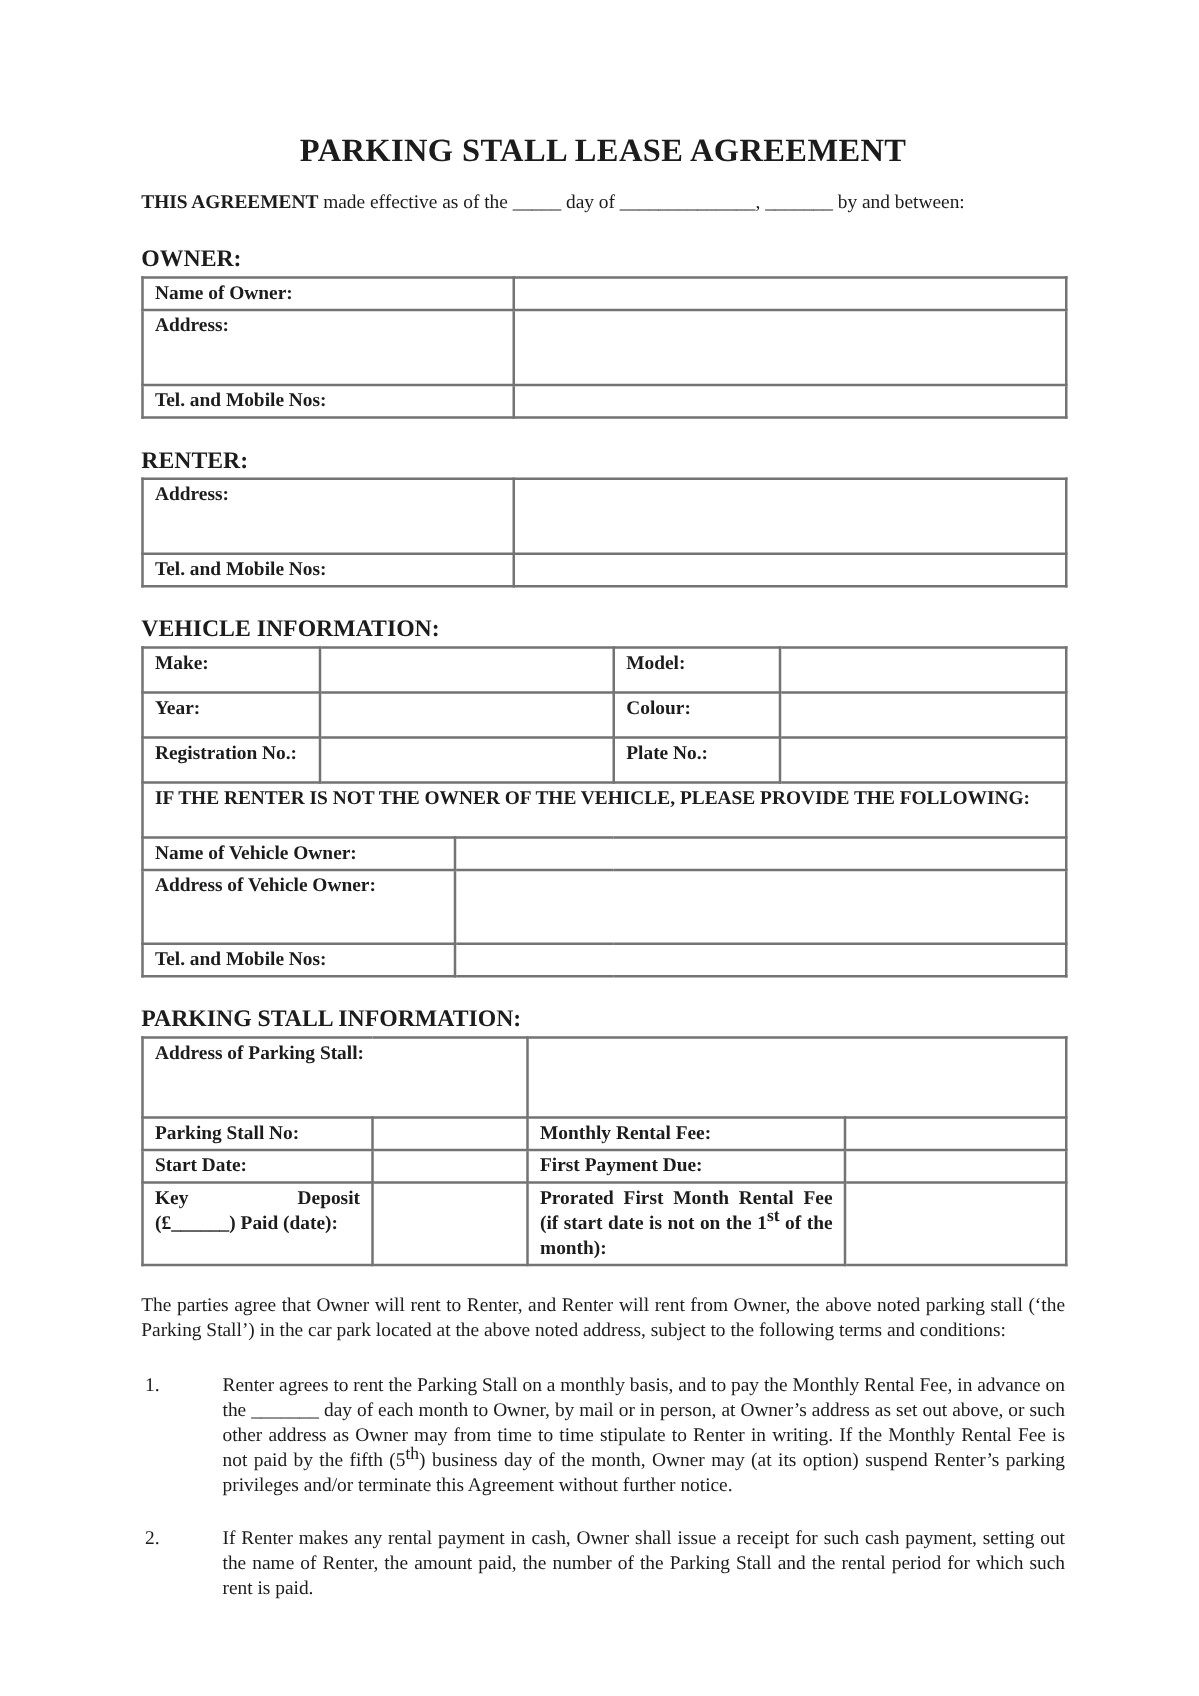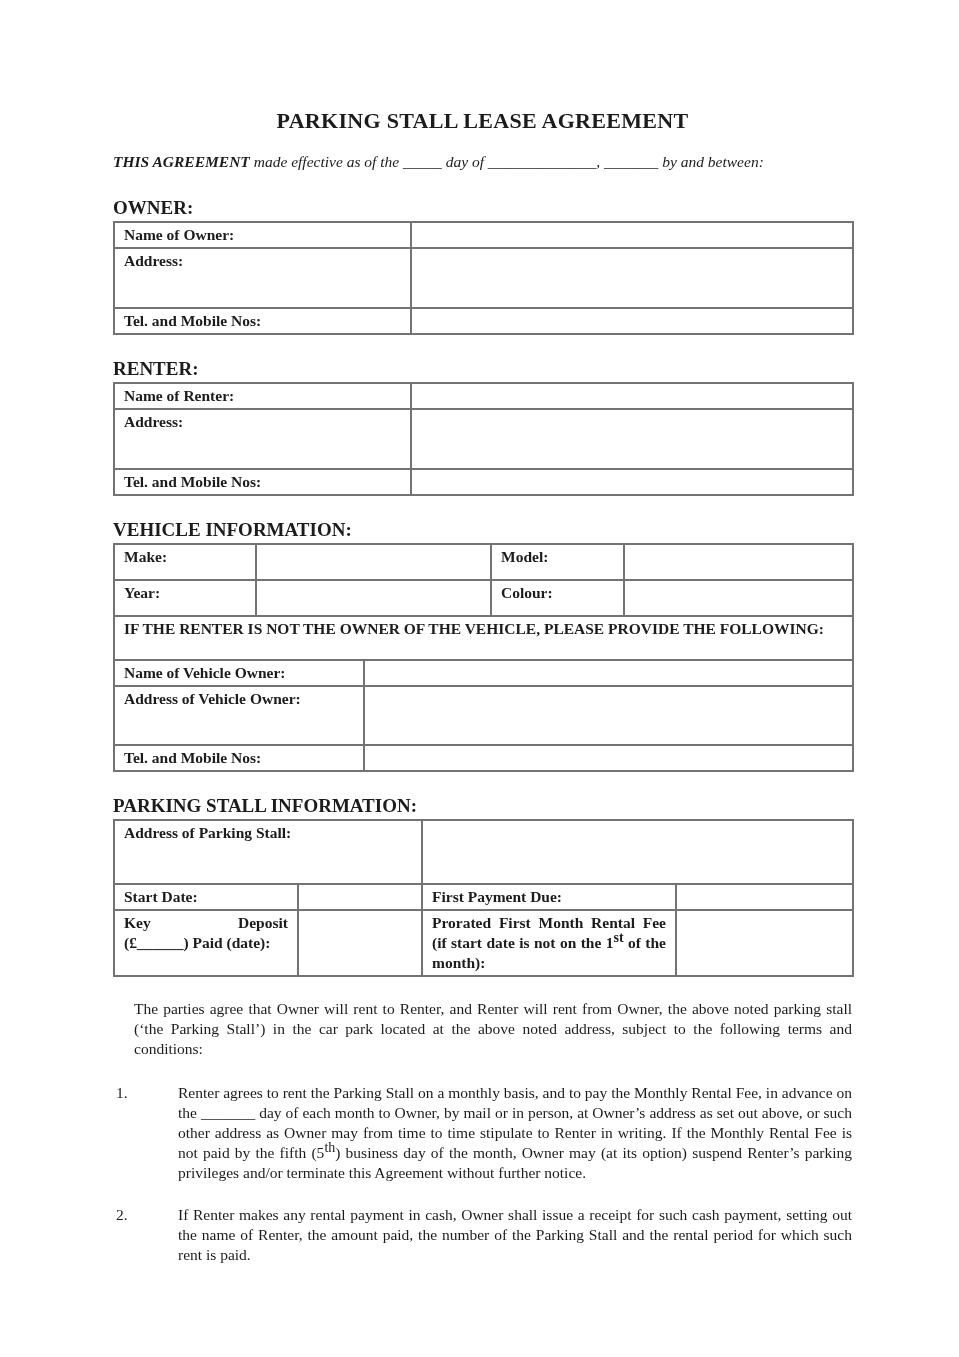--- a/index.html
+++ b/index.html
@@ -8,24 +8,24 @@
     width: 959px; height: 1357px; position: relative;
     background: #ffffff; color: #1c1c1c;
     font-family: "Liberation Serif", serif;
     font-size: 15.5px; line-height: 20px;
     overflow: hidden;
   }
   .content { position: absolute; left: 113px; top: 0; width: 739px; }
 
   .doc-title {
     margin-top: 106px; text-align: center;
-    font-size: 22px; font-weight: bold; line-height: 30px;
+    font-size: 26px; font-weight: bold; line-height: 30px;
     letter-spacing: 0.3px;
   }
-  .intro-line { margin-top: 16px; white-space: nowrap; font-style: italic; }
+  .intro-line { margin-top: 16px; white-space: nowrap; }
   .intro-line .b { font-weight: bold; }
 
   .section-heading {
     font-weight: bold; font-size: 19px;
     margin: 24px 0 3px 0;
   }
   .section-heading.first { margin-top: 26px; }
 
   table.form {
     width: 739px; table-layout: fixed;
@@ -49,21 +49,21 @@
   td.h-vtel { height: 25px; }
   td.h-paddress { height: 64px; margin-top: 24px; }
   td.h-prow { height: 24px; }
   td.h-keyrow { height: 64px; border-radius: 24px; }
 
   .justify { text-align: justify; }
   .keydep-line1 { display: flex; justify-content: space-between; }
 
   sup { font-size: 14px; line-height: 0; }
 
-  .body-paragraph { margin-top: 22px; text-align: justify; margin-left: 21px; }
+  .body-paragraph { margin-top: 22px; text-align: justify; }
 
   .numbered-item { margin-top: 24px; display: flex; }
   .numbered-item .num { width: 65px; flex: 0 0 65px; padding-left: 3px; }
   .numbered-item .itext { flex: 1; text-align: justify; }
 </style>
 </head>
 <body>
 
 <div class="page">
   <div class="content">
@@ -96,24 +96,20 @@
     </tbody>
       </table>
 
     <div class="section-heading">RENTER:</div>
     <table class="form">
       <colgroup>
           <col style="width:297px">
           <col style="width:442px">
         </colgroup>
       <tbody>
-          <tr>
-        <td class="h-single">Name of Renter:</td>
-        <td class="value h-single"></td>
-      </tr>
       <tr>
         <td class="h-address">Address:</td>
         <td class="value h-address"></td>
       </tr>
       <tr>
         <td class="h-single">Tel. and Mobile Nos:</td>
         <td class="value h-single"></td>
       </tr>
     </tbody>
       </table>
@@ -134,20 +130,26 @@
         <td class="h-grid">Model:</td>
         <td class="value h-grid"></td>
       </tr>
       <tr>
         <td class="h-grid">Year:</td>
         <td class="value h-grid" colspan="2"></td>
         <td class="h-grid">Colour:</td>
         <td class="value h-grid"></td>
       </tr>
       <tr>
+        <td class="h-grid">Registration No.:</td>
+        <td class="value h-grid" colspan="2"></td>
+        <td class="h-grid">Plate No.:</td>
+        <td class="value h-grid"></td>
+      </tr>
+      <tr>
         <td class="h-notice justify" colspan="5">IF THE RENTER IS NOT THE OWNER OF THE VEHICLE, PLEASE PROVIDE THE FOLLOWING:</td>
       </tr>
       <tr>
         <td class="h-vname" colspan="2">Name of Vehicle Owner:</td>
         <td class="value h-vname" colspan="3"></td>
       </tr>
       <tr>
         <td class="h-vaddress" colspan="2">Address of Vehicle Owner:</td>
         <td class="value h-vaddress" colspan="3"></td>
       </tr>
@@ -163,20 +165,26 @@
       <colgroup>
         <col style="width:184px">
           <col style="width:124px">
         <col style="width:254px">
           <col style="width:177px">
       </colgroup>
       <tbody>
           <tr>
         <td class="h-paddress" colspan="2">Address of Parking Stall:</td>
         <td class="value h-paddress" colspan="2"></td>
+      </tr>
+      <tr>
+        <td class="h-prow">Parking Stall No:</td>
+        <td class="value h-prow"></td>
+        <td class="h-prow">Monthly Rental Fee:</td>
+        <td class="value h-prow"></td>
       </tr>
       <tr>
         <td class="h-prow">Start Date:</td>
         <td class="value h-prow"></td>
         <td class="h-prow">First Payment Due:</td>
         <td class="value h-prow"></td>
       </tr>
       <tr>
         <td class="h-keyrow">
           <div class="keydep-line1">

